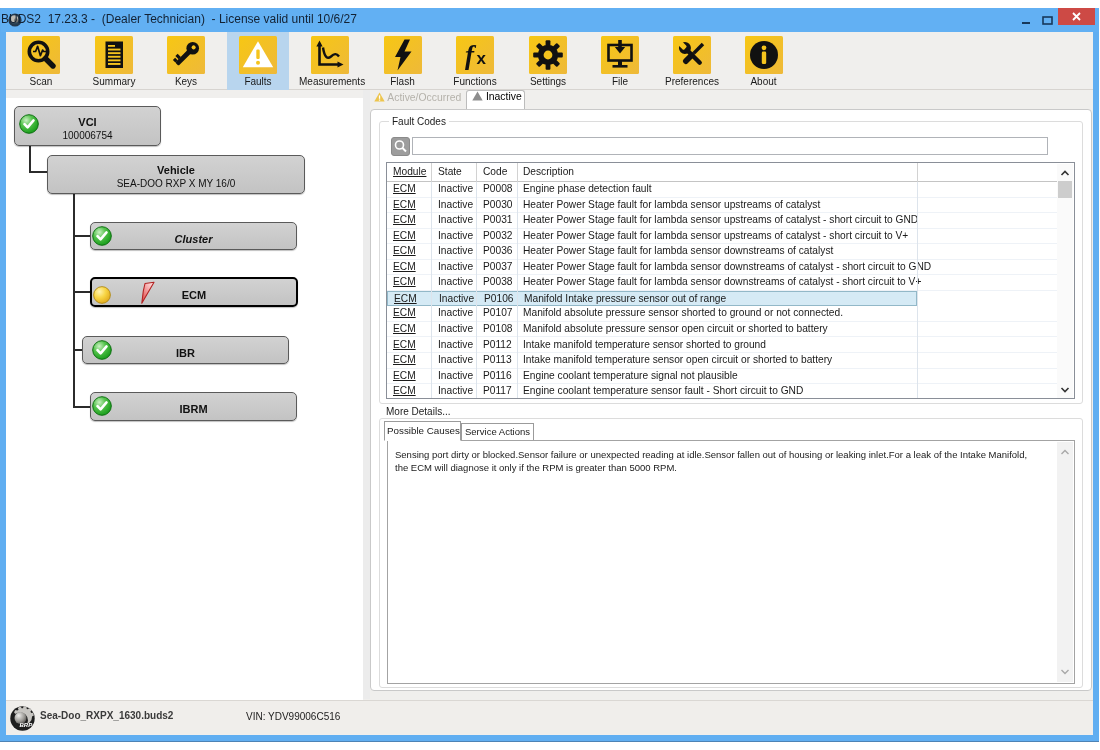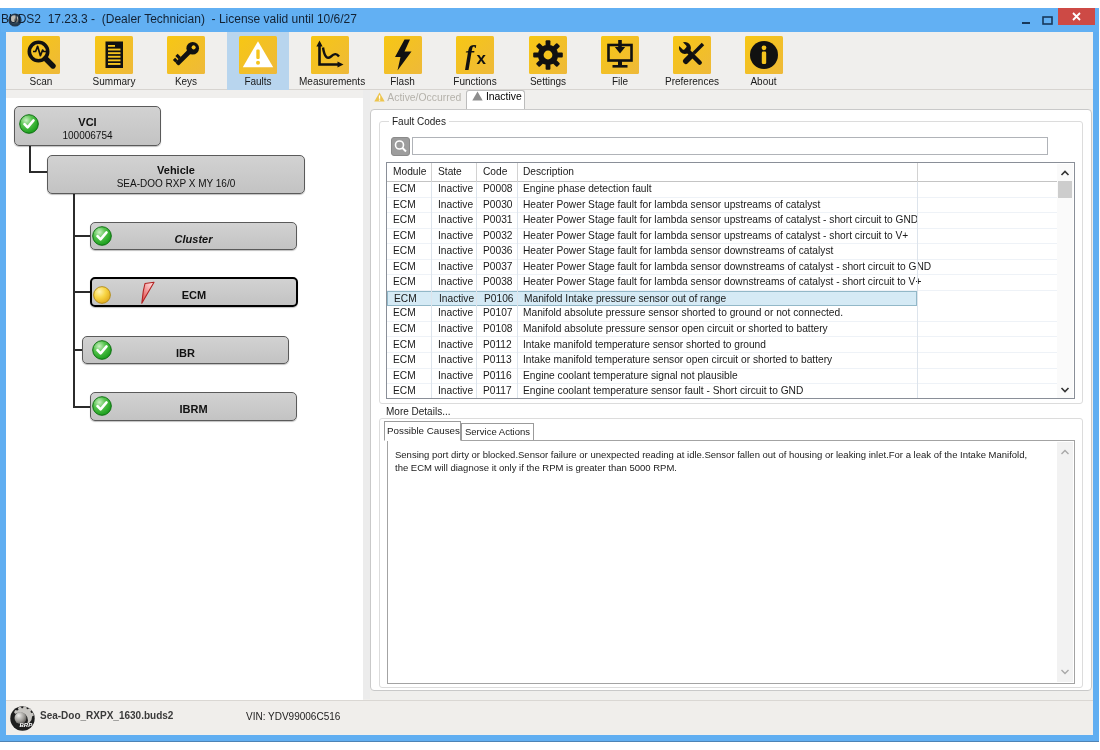--- a/index.html
+++ b/index.html
@@ -48,21 +48,21 @@
 
 #ftable { position:absolute; left:15px; top:52px; width:689px; height:237px; background:#fff;
   border:1px solid #8a8f98; font-size:10.2px; color:#1a1a1a; overflow:hidden; }
 .hrow { position:absolute; left:0; top:0; width:672px; height:19px; background:#fff;
   border-bottom:1px solid #c4c4c4; }
 .hcell { position:absolute; top:3px; }
 .vline { position:absolute; top:0; width:1px; background:#dde4ec; }
 .trow { position:absolute; left:0; width:672px; height:15.55px; border-bottom:1px solid #eef2f7; }
 .trow div { position:absolute; top:1px; white-space:nowrap; }
 .trow.sel { background:#d5eaf5; border:1px solid #92b8c8; width:530px; }
-.c1 { left:6px; } .c2 { left:51px; } .c3 { left:96px; } .c4 { left:136px; }
+.c1 { left:6px;text-decoration:underline; } .c2 { left:51px; } .c3 { left:96px; } .c4 { left:136px; }
 
 .sbar { position:absolute; top:1px; right:1px; width:16px; background:#fafafa; }
 
 .mdtab { position:absolute; font-size:10px; color:#1a1a1a; background:#fff; border:1px solid #9b9b9b; }
 #mdtext { position:absolute; left:16px; top:330px; width:688px; height:244px; background:#fff;
   border:1px solid #a3a3a3; font-size:9.5px; color:#1a1a1a; }
 
 #statusbar { position:absolute; left:0; top:668px; width:1087px; height:34px; background:#f0eeeb;
   border-top:1px solid #dad7d3; }
 #statusbar .fname { position:absolute; left:34px; top:9px; font-weight:bold; font-size:10px; color:#3a3a3a; }

